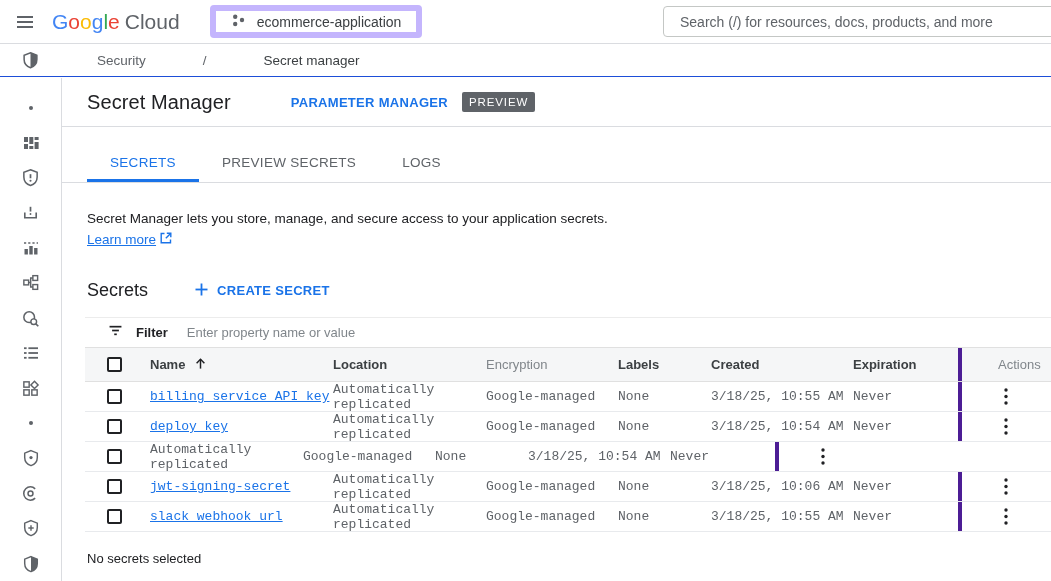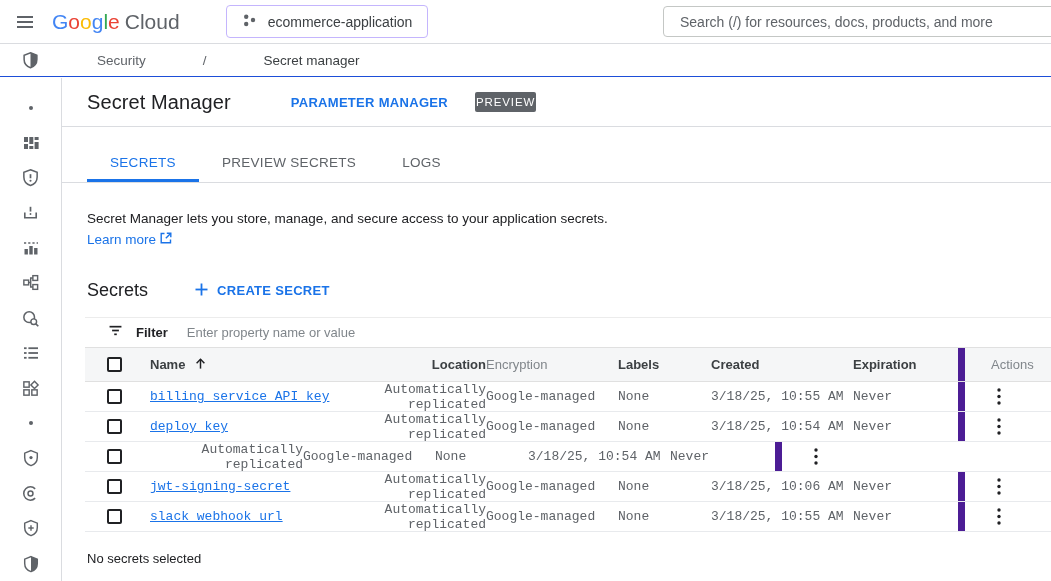--- a/index.html
+++ b/index.html
@@ -8,21 +8,21 @@
 
   
   .topbar { position:absolute; top:0; left:0; width:100%; height:44px; background:#fff;
     border-bottom:1px solid #dadce0; display:flex; align-items:center; z-index:3; }
   .hamburger { margin-left:14px; width:22px; height:22px; display:flex; align-items:center;
     justify-content:center; cursor:pointer; }
   .logo { margin-left:16px; font-size:21px; display:flex; align-items:baseline; cursor:pointer; }
   .logo .l0,.logo .l3 { color:#4285F4; } .logo .l1,.logo .l5 { color:#EA4335; }
   .logo .l2 { color:#FBBC05; } .logo .l4 { color:#34A853; }
   .logo .cloud { color:#5f6368; margin-left:5px; font-weight:400; }
-  .project-btn { margin-left:46px; height:33px; border:1px solid #c4b5fd; border-radius:4px;
+  .project-btn { margin-left:30px; height:33px; border:6px solid #c4b5fd; border-radius:4px;
     display:flex; align-items:center; padding:0 15px; gap:11px; font-size:14px; color:#3c4043;
     cursor:pointer; background:#fff; }
   .search-box { position:absolute; left:663px; top:6px; width:420px; height:31px;
     border:1px solid #c4c7c5; border-radius:4px; background:#fff; display:flex; align-items:center; }
   .search-box input { border:none; outline:none; width:100%; height:100%; padding-left:16px;
     font-size:14px; font-family:"Liberation Sans", sans-serif; color:#3c4043; background:transparent; }
   .search-box input::placeholder { color:#5f6368; }
 
   
   .breadcrumb-bar { position:absolute; top:44px; left:0; width:100%; height:33px;
@@ -40,31 +40,31 @@
     cursor:pointer; }
   .nav-item svg { display:block; }
 
   
   .main { position:absolute; top:78px; left:62px; right:0; bottom:0; overflow:hidden; background:#fff; }
   .page-header { height:49px; border-bottom:1px solid #dadce0; display:flex; align-items:center;
     padding-left:25px; }
   .page-title { font-size:20px; font-weight:500; color:#202124; letter-spacing:0.1px; }
   .param-link { margin-left:60px; font-size:13px; font-weight:700; color:#1a73e8;
     letter-spacing:0.3px; cursor:pointer; }
-  .preview-badge { margin-left:27px; background:#5f6368; color:#fff; font-size:11.5px;
-    font-weight:500; letter-spacing:0.9px; padding:4px 1px; border-radius:2px; }
+  .preview-badge { margin-left:14px; background:#5f6368; color:#fff; font-size:11.5px;
+    font-weight:500; letter-spacing:0.9px; padding:4px 7px; border-radius:2px; }
 
   .tabs-row { height:56px; border-bottom:1px solid #dadce0; display:flex; align-items:flex-end;
     padding-left:25px; }
   .tab { padding:0 23px; height:36px; line-height:33px; font-size:13.5px; font-weight:500;
     letter-spacing:0.3px; color:#5f6368; border-bottom:3px solid transparent; cursor:pointer; }
   .tab.active { color:#1a73e8; border-bottom-color:#1a73e8; }
 
   .description { margin:26px 0 0 25px; font-size:13.5px; line-height:20px; color:#202124; }
-  .learn-more { color:#1a73e8; display:inline-flex; align-items:center;
+  .learn-more { color:#1a73e8; text-decoration:underline; display:inline-flex; align-items:center;
     gap:4px; cursor:pointer; margin-top:1px; }
 
   .secrets-header { margin:30px 0 0 25px; display:flex; align-items:center; }
   .secrets-heading { font-size:18px; font-weight:400; color:#202124; }
   .create-btn { margin-left:46px; display:flex; align-items:center; gap:8px; color:#1a73e8;
     font-size:13px; font-weight:700; letter-spacing:0.3px; cursor:pointer; background:none;
     border:none; font-family:"Liberation Sans", sans-serif; }
 
   .table-card { margin:16px 0 0 23px; width:calc(100% - 23px); border-top:1px solid #ececec; }
   .filter-row { height:30px; display:flex; align-items:center; padding-left:22px;
@@ -72,24 +72,24 @@
   .filter-label { margin-left:12px; font-size:13px; font-weight:700; color:#202124; }
   .filter-row input { margin-left:19px; flex:1; border:none; outline:none; font-size:13px;
     font-family:"Liberation Sans", sans-serif; color:#3c4043; background:transparent; }
   .filter-row input::placeholder { color:#80868b; }
 
   .thead { height:34px; background:#f5f6f7; display:flex; align-items:center;
     border-bottom:1px solid #e0e0e0; font-size:13px; }
   .trow { height:30px; background:#fff; display:flex; align-items:center;
     border-bottom:1px solid #e8eaed; font-size:13px;font-family:Liberation Mono, monospace; }
   .col-check { width:65px; padding-left:22px; display:flex; align-items:center; }
-  .col-name { width:183px; } .col-loc { width:153px;text-align:right; } .col-enc { width:132px; }
+  .col-name { width:183px; } .col-loc { width:153px; } .col-enc { width:132px; }
   .col-labels { width:93px; } .col-created { width:142px; } .col-exp { width:105px; }
   .col-actions { flex:1; align-self:stretch; display:flex; align-items:center;
-    border-left:7px solid #4c1d95; padding-left:26px; }
+    border-left:4px solid #4c1d95; padding-left:36px; }
   .th { font-weight:600; color:#3c4043; }
   .th.muted { font-weight:500; color:#80868b; }
   .th-name-wrap { display:flex; align-items:center; gap:9px; cursor:pointer; }
   .checkbox { width:15px; height:15px; border:2px solid #202124; border-radius:2px;
     background:#fff; cursor:pointer; }
   .cell { color:#5f6368; }
   .name-link { color:#1a73e8; text-decoration:underline; cursor:pointer; }
   .kebab { cursor:pointer; display:flex; padding:2px 6px; }
 
   .footer-status { margin:19px 0 0 25px; font-size:13px; color:#202124; }

